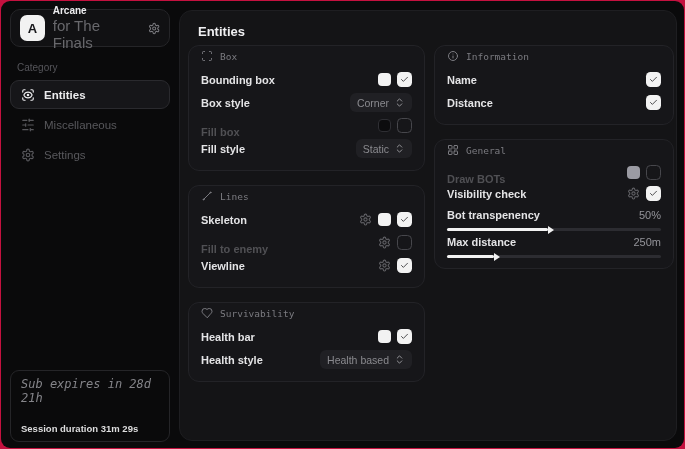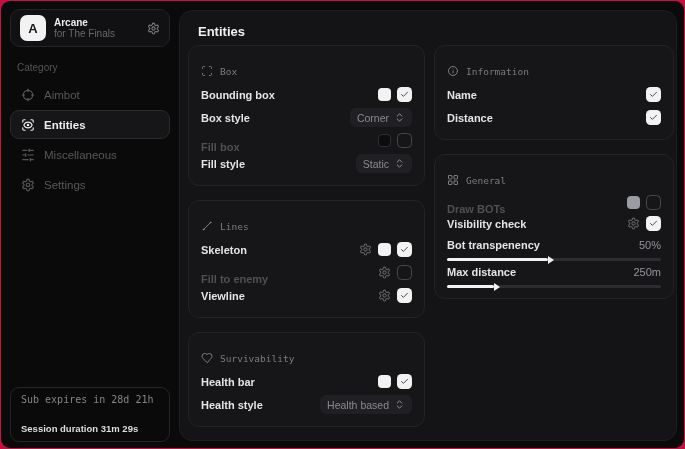--- a/index.html
+++ b/index.html
@@ -29,53 +29,53 @@
     display:flex; align-items:center; gap:8px;
     padding:0 9px;
   }
   .logo {
     width:26px; height:26px; background:#f2f2f2;
     border-radius:7px; display:flex; align-items:center; justify-content:center;
     color:#17171a; font-weight:bold; font-size:13px;
   }
   .brand-text { line-height:1.15; }
   .brand-title { color:#ececee; font-size:10px; font-weight:bold; }
-  .brand-sub { color:#68686c; font-size:10px; }
+  .brand-sub { color:#68686c; font-size:15px; }
   .brand-gear { margin-left:auto; width:13px; height:13px; color:#7c7c80; }
   .cat-label { margin:15px 0 7px 7px; font-size:10px; color:#55555a; }
   .nav-item {
     height:29px; display:flex; align-items:center; gap:9px;
     padding:0 10px; border-radius:9px; margin-bottom:1px;
     color:#58585c; font-size:11.5px; border:1px solid transparent;
   }
   .nav-item .ic { width:14px; height:14px; }
   .nav-item.active {
     background:#161619; border-color:#2a2a2e; color:#ececee; font-weight:600;
   }
   .footer-card {
     margin-top:auto;
     border:1px solid #252528; border-radius:9px;
     padding:6px 10px 7px;
   }
-  .footer-line1 { font-family:"DejaVu Sans Mono", monospace; font-size:10px; color:#85858a; }
+  .footer-line1 { font-family:"DejaVu Sans Mono", monospace; font-size:12px; color:#85858a;font-style:italic; }
   .footer-line2 { font-size:9.5px; font-weight:bold; color:#dededf; margin-top:18px; }
   
   .main {
     position:absolute; left:178px; top:9px; right:7px; bottom:7px;
     background:#141416; border:1px solid #1e1e21; border-radius:13px;
   }
   .page-title {
     position:absolute; left:18px; top:13px;
     color:#f0f0f2; font-size:13px; font-weight:bold;
   }
   .col-left  { position:absolute; left:8px;  top:34px; width:237px; }
   .col-right { position:absolute; left:254px; top:34px; width:240px; }
   .card {
     background:#161619; border:1px solid #232327; border-radius:11px;
-    padding:17px 12px 10px; width:100%;
+    padding:2px 12px 10px; width:100%;
   }
   .card + .card { margin-top:14px; }
   .card-head {
     display:flex; align-items:center; gap:7px; height:16px; margin-bottom:4px;
     color:#7b7b80; font-family:"DejaVu Sans Mono", monospace; font-size:9.5px;
   }
   .card-head .ic { width:12px; height:12px; }
   .row { height:23px; display:flex; align-items:center; }
   .row-sm { height:21px; }
   .row-label { font-size:11px; font-weight:600; color:#e4e4e6; }
@@ -133,32 +133,20 @@
       <span class="ic brand-gear">
         <svg viewBox="0 0 24 24">
             <path d="M12.22 2h-.44a2 2 0 0 0-2 2v.18a2 2 0 0 1-1 1.73l-.43.25a2 2 0 0 1-2 0l-.15-.08a2 2 0 0 0-2.73.73l-.22.38a2 2 0 0 0 .73 2.73l.15.1a2 2 0 0 1 1 1.72v.51a2 2 0 0 1-1 1.74l-.15.09a2 2 0 0 0-.73 2.73l.22.38a2 2 0 0 0 2.73.73l.15-.08a2 2 0 0 1 2 0l.43.25a2 2 0 0 1 1 1.73V20a2 2 0 0 0 2 2h.44a2 2 0 0 0 2-2v-.18a2 2 0 0 1 1-1.73l.43-.25a2 2 0 0 1 2 0l.15.08a2 2 0 0 0 2.73-.73l.22-.39a2 2 0 0 0-.73-2.73l-.15-.08a2 2 0 0 1-1-1.74v-.5a2 2 0 0 1 1-1.74l.15-.09a2 2 0 0 0 .73-2.73l-.22-.38a2 2 0 0 0-2.73-.73l-.15.08a2 2 0 0 1-2 0l-.43-.25a2 2 0 0 1-1-1.73V4a2 2 0 0 0-2-2z"></path>
             <circle cx="12" cy="12" r="3"></circle>
           </svg>
       </span>
     </div>
 
     <div class="cat-label">Category</div>
 
-    <div class="nav-item">
-      <span class="ic">
-        <svg viewBox="0 0 24 24">
-            <circle cx="12" cy="12" r="8"></circle>
-            <path d="M22 12h-4"></path>
-            <path d="M6 12H2"></path>
-            <path d="M12 6V2"></path>
-            <path d="M12 22v-4"></path>
-          </svg>
-      </span>
-      <span>Aimbot</span>
-    </div>
 
     <div class="nav-item active">
       <span class="ic">
         <svg viewBox="0 0 24 24">
             <path d="M3 7V5a2 2 0 0 1 2-2h2"></path>
             <path d="M17 3h2a2 2 0 0 1 2 2v2"></path>
             <path d="M21 17v2a2 2 0 0 1-2 2h-2"></path>
             <path d="M7 21H5a2 2 0 0 1-2-2v-2"></path>
             <circle cx="12" cy="12" r="1.2"></circle>
             <path d="M18.9 12.3a1 1 0 0 0 0-.66 7.5 7.5 0 0 0-13.8 0 1 1 0 0 0 0 .66 7.5 7.5 0 0 0 13.8 0"></path>

